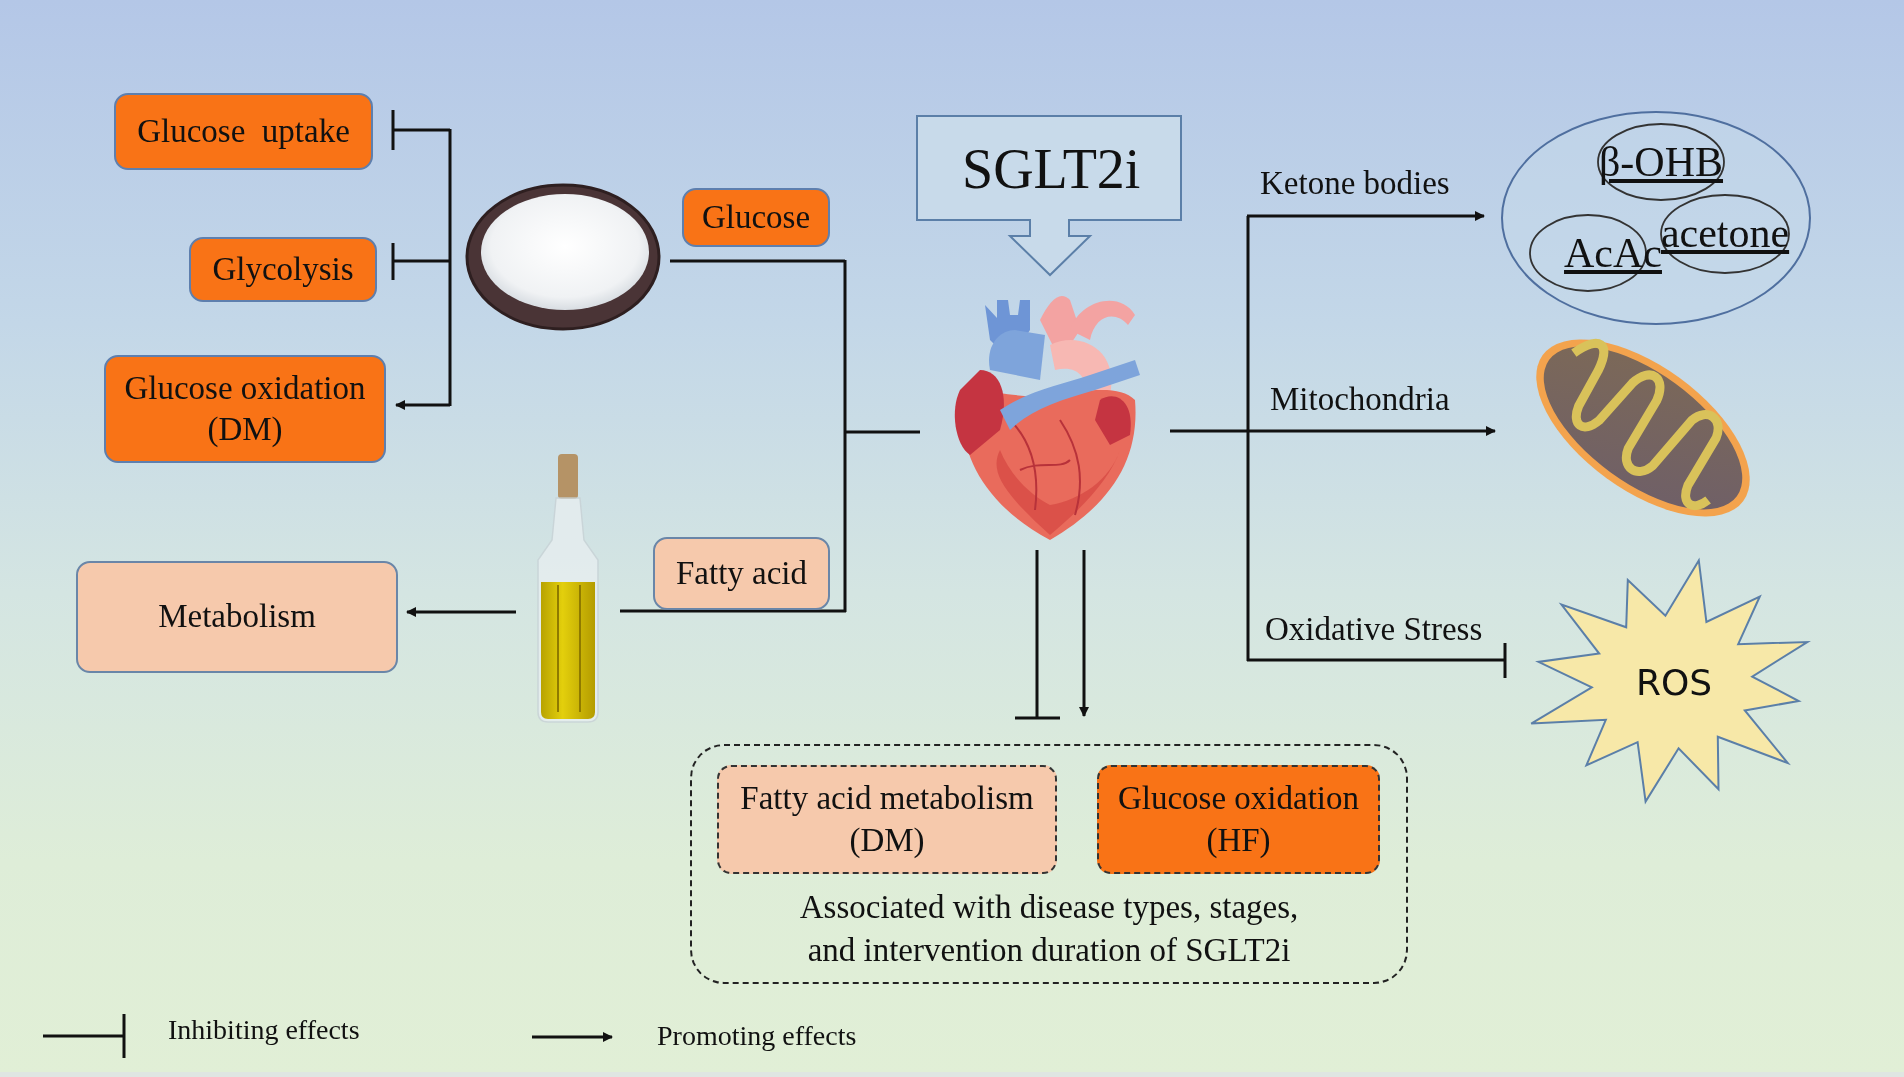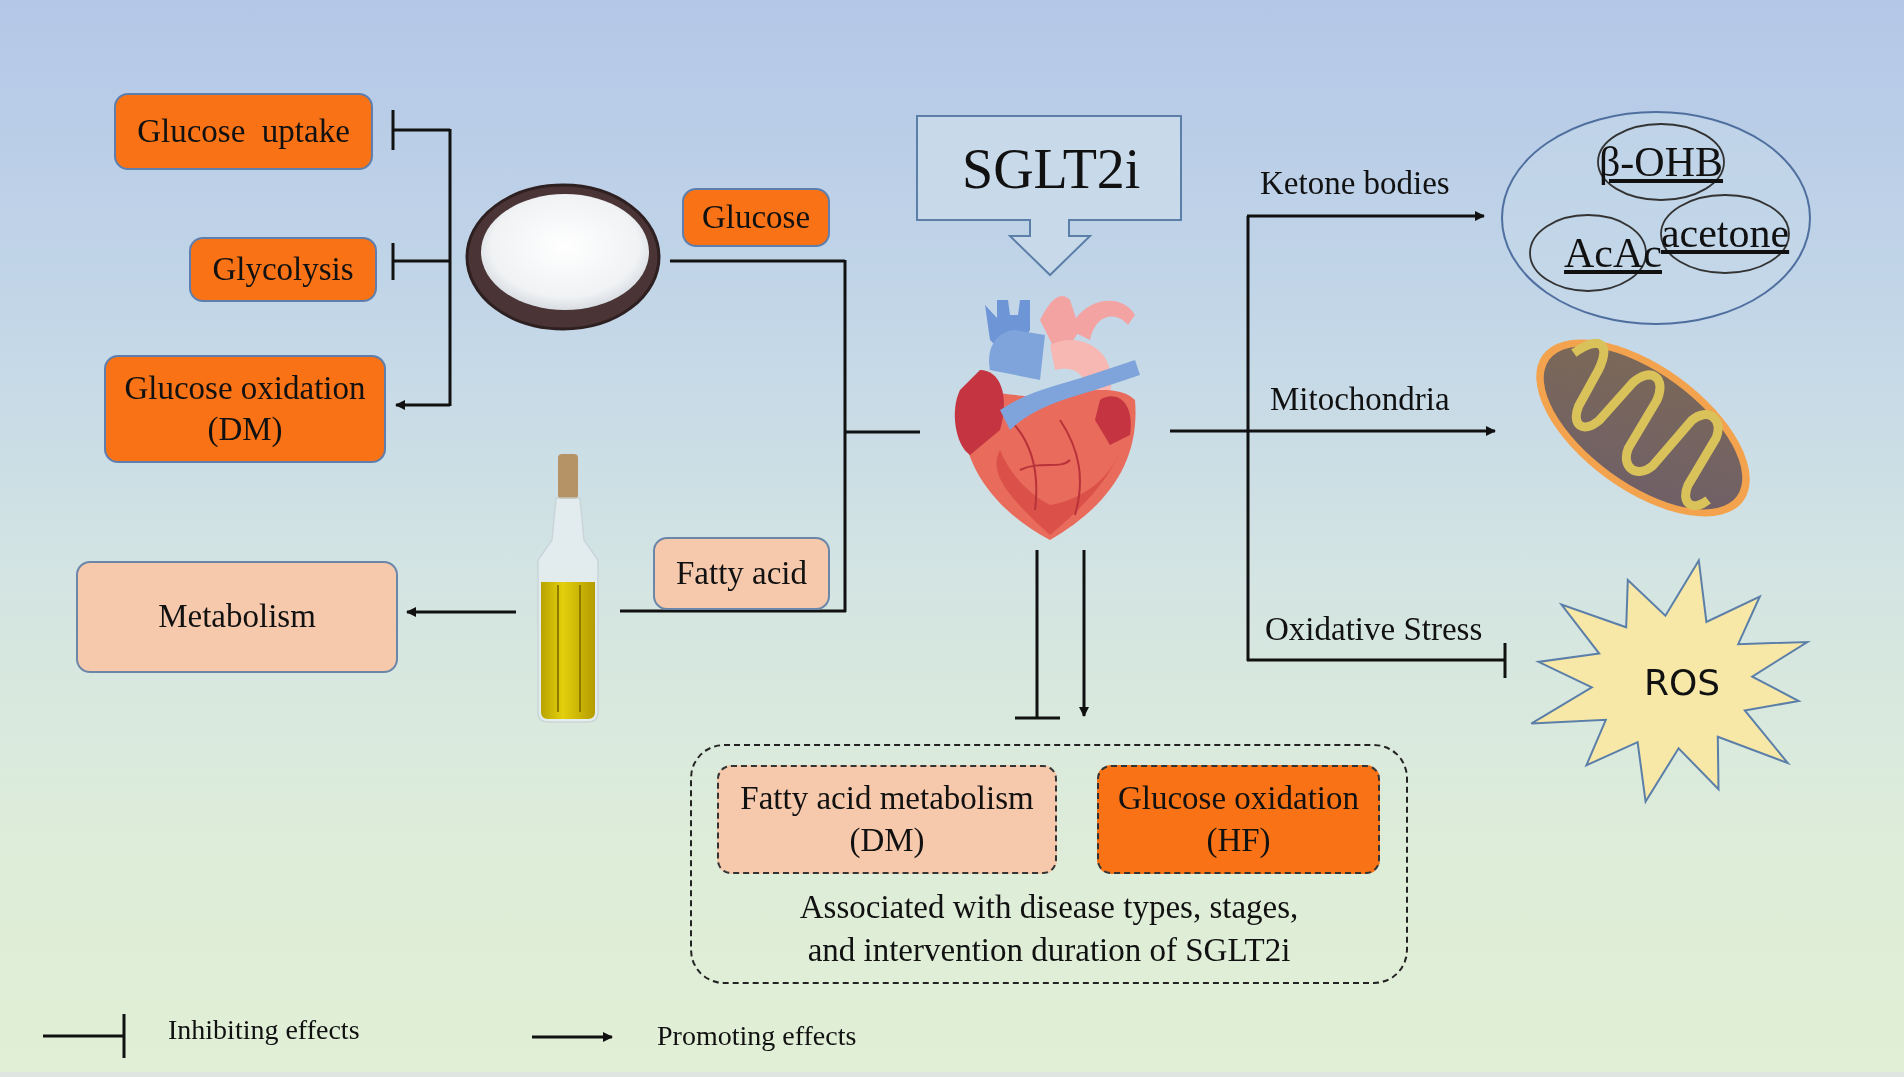--- a/index.html
+++ b/index.html
@@ -170,21 +170,21 @@
 <div class="sglt-text" style="left:962px; top:141px;">SGLT2i</div>
 
 <div class="label" style="left:1260px; top:167px;">Ketone bodies</div>
 <div class="label" style="left:1270px; top:383px;">Mitochondria</div>
 <div class="label" style="left:1265px; top:613px;">Oxidative Stress</div>
 
 <div class="ell-text" style="left:1661px; top:162px;">β-OHB</div>
 <div class="ell-text" style="left:1588px; top:253px;margin-left:25px;">AcAc</div>
 <div class="ell-text" style="left:1725px; top:233px;">acetone</div>
 
-<div class="ros-text" style="left:1636px; top:665px;margin-left:8px;">ROS</div>
+<div class="ros-text" style="left:1636px; top:665px;">ROS</div>
 
 <div class="container"></div>
 <div class="box orange dashed" style="left:717px; top:765px; width:340px; height:109px; border-color:#333;">
   <span>Fatty acid metabolism</span>
   <span>(DM)</span>
 </div>
 <div class="box blue dashed" style="left:1097px; top:765px; width:283px; height:109px; border-color:#333;">
   <span>Glucose oxidation</span>
   <span>(HF)</span>
 </div>

